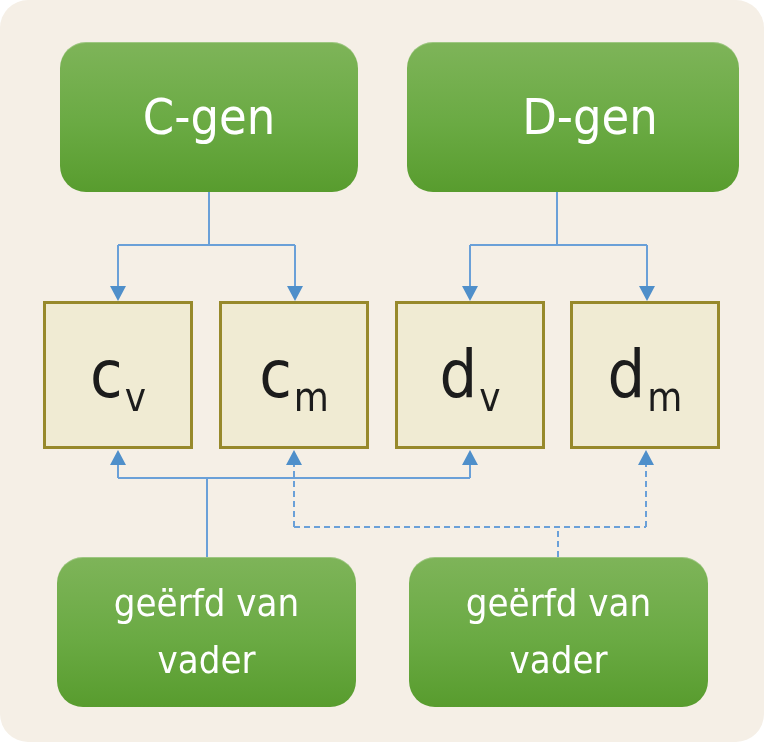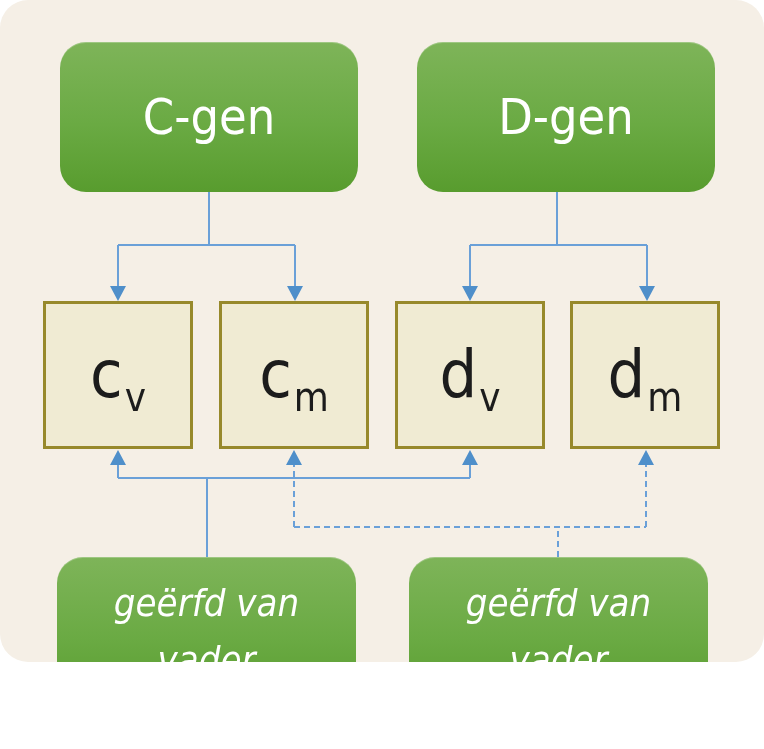--- a/index.html
+++ b/index.html
@@ -7,21 +7,21 @@
     padding: 0;
     width: 764px;
     height: 749px;
     background: #ffffff;
     font-family: "DejaVu Sans", "Liberation Sans", sans-serif;
   }
   .panel {
     position: absolute;
     left: 0; top: 0;
     width: 764px;
-    height: 662px;
+    height: 742px;
     background: #f5efe6;
     border-radius: 28px;
     overflow: hidden;
   }
   .connectors {
     position: absolute;
     left: 0; top: 0;
     pointer-events: none;
   }
   .gene-box, .source-box {
@@ -37,29 +37,28 @@
     text-align: center;
   }
   .gene-box {
     width: 298px;
     height: 150px;
     top: 42px;
     font-size: 50px;
     font-stretch: semi-condensed;
   }
   #gene-c { left: 60px; }
-  #gene-d { left: 417px; }
+  #gene-d { left: 407px; padding-left: 34px; }
   .source-box {
     width: 299px;
     height: 150px;
     top: 557px;
     font-size: 38px;
     line-height: 1.5;
     font-stretch: semi-condensed;
-    font-style: italic;
   }
   #source-vader  { left: 57px; }
   #source-moeder { left: 409px; }
   .allele-box {
     position: absolute;
     top: 301px;
     width: 144px;
     height: 142px;
     background: #f0ebd3;
     border: 3px solid #97892b;

